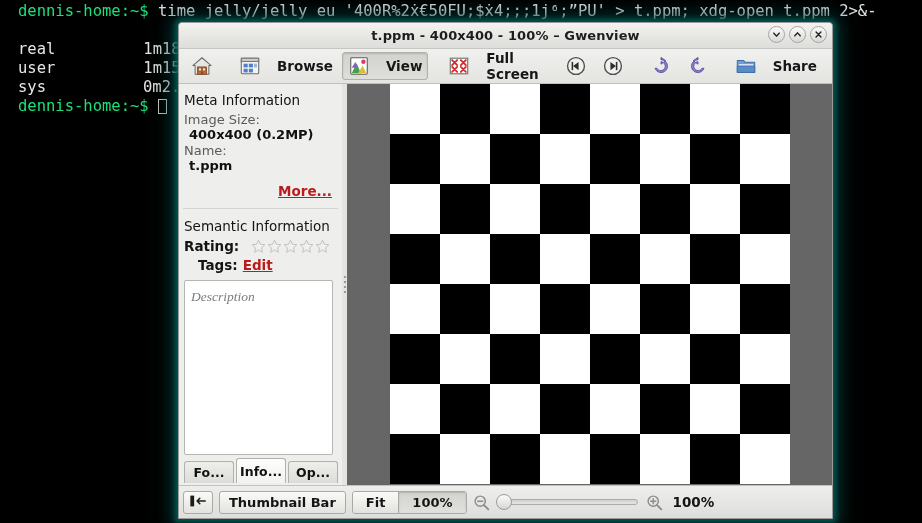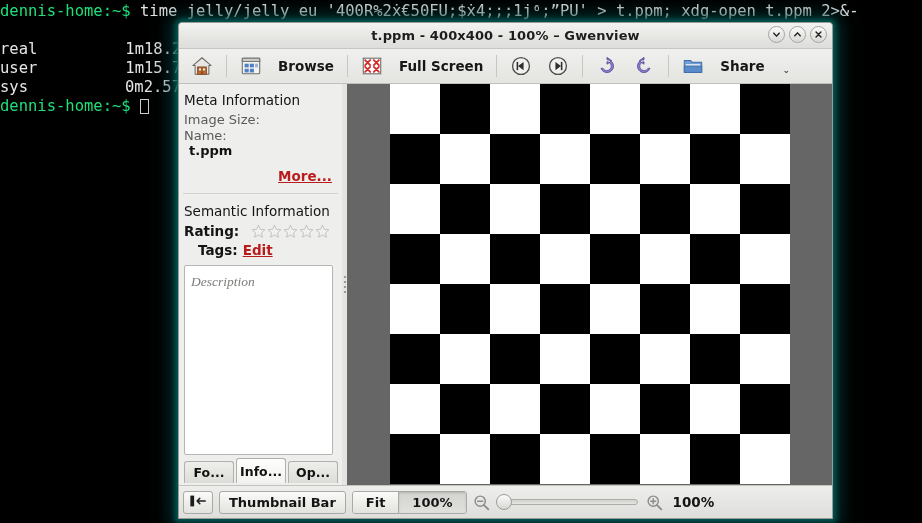--- a/index.html
+++ b/index.html
@@ -27,21 +27,21 @@
     left: 0; top: 0;
     width: 922px; height: 523px;
     background: #000000;
     font-family: "DejaVu Sans Mono", monospace;
     font-size: 15.5px;
     line-height: 19px;
     white-space: pre;
   }
   .term-line {
     position: absolute;
-    left: 0;
+    left: 18px;
     white-space: pre;
     color: #d8d8d8;
   }
   .t-prompt { color: #1ee07a; }
   .t-white  { color: #e6e6e6; }
   .cursor-box {
     display: inline-block;
     width: 9px;
     height: 15px;
     border: 1px solid #cfcfcf;
@@ -467,20 +467,32 @@
             <rect x="5" y="9.5" width="4.5" height="4" fill="#4f7fc4"></rect>
             <rect x="10.7" y="9.5" width="4.5" height="4" fill="#4f7fc4"></rect>
             <rect x="5" y="15" width="4.5" height="4" fill="#4f7fc4"></rect>
             <rect x="10.7" y="15" width="4.5" height="4" fill="#4f7fc4"></rect>
             <rect x="16.4" y="9.5" width="3.2" height="4" fill="#9ab4d8"></rect>
           </svg>
         </span>
         <span>Browse</span>
       </div>
 
+      <div class="tb-item pressed">
+        <span>
+          <svg class="tb-icon" viewBox="0 0 24 24">
+            <rect x="3" y="3" width="18" height="18" rx="1" fill="#ffffff" stroke="#5e5e5c" stroke-width="1.2"></rect>
+            <path d="M4 20 L9.5 9 L14 20 Z" fill="#3fa24a"></path>
+            <path d="M11 20 L16 11.5 L20 20 Z" fill="#d9c03a"></path>
+            <circle cx="16.8" cy="7.4" r="2.4" fill="#d93b6b"></circle>
+            <path d="M4 14 L8 7.5 L11 14 Z" fill="#8b5fc0"></path>
+          </svg>
+        </span>
+        <span>View</span>
+      </div>
 
       <div class="tb-sep"></div>
 
       <div class="tb-item">
         <span>
           <svg class="tb-icon" viewBox="0 0 24 24">
             <rect x="2.5" y="3.5" width="19" height="17" fill="#ffffff" stroke="#6f6f6d" stroke-width="1.2"></rect>
             <path d="M4.5 5.5 L10 11 M4.5 11 L10 5.5" stroke="#d42a2a" stroke-width="2" stroke-linecap="round"></path>
             <path d="M14 5.5 L19.5 11 M14 11 L19.5 5.5" stroke="#d42a2a" stroke-width="2" stroke-linecap="round"></path>
             <path d="M4.5 13 L10 18.5 M4.5 18.5 L10 13" stroke="#d42a2a" stroke-width="2" stroke-linecap="round"></path>
@@ -545,20 +557,21 @@
       </div>
 
     </div>
 
     <div id="body-area">
 
       <div id="sidebar">
         <div class="side-pad">
           <div class="sec-title">Meta Information</div>
           <div class="meta-key">Image Size:</div>
+          <div class="meta-val">400x400 (0.2MP)</div>
           <div class="meta-key">Name:</div>
           <div class="meta-val">t.ppm</div>
           <div class="more-row">
             <span class="link">More...</span>
           </div>
         </div>
 
         <div class="divider"></div>
 
         <div class="side-pad" style="padding-top:0;">

